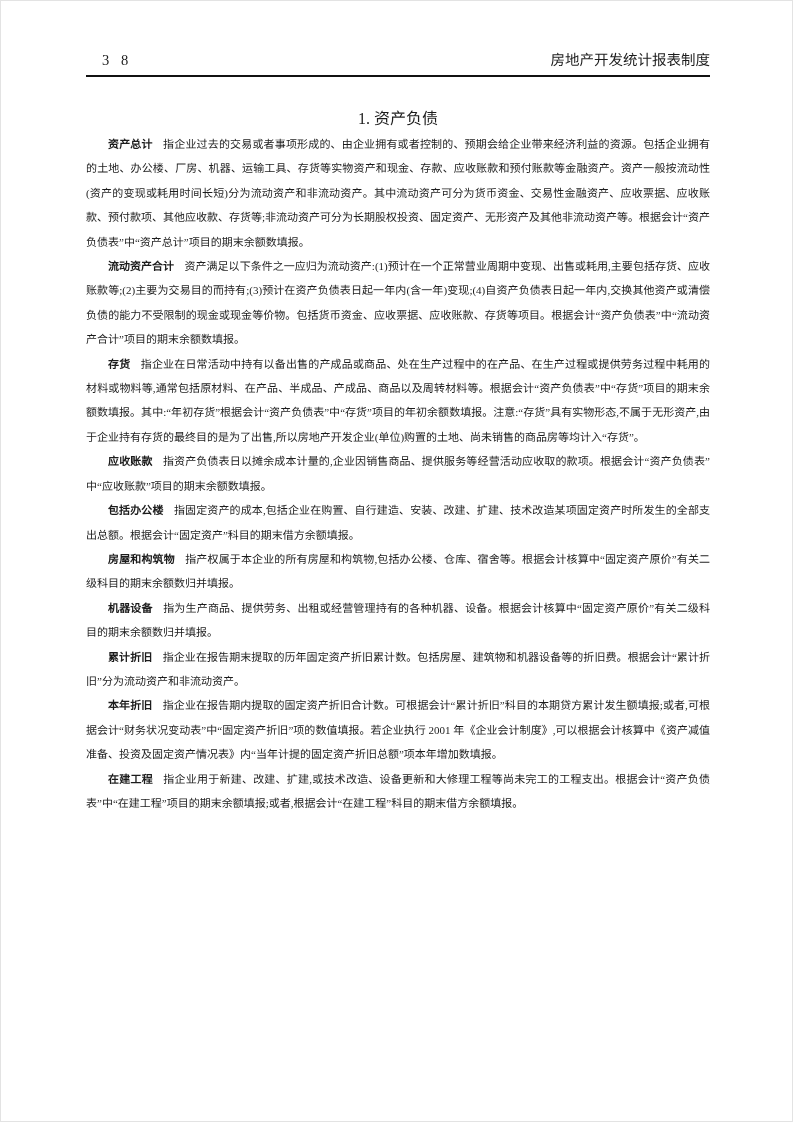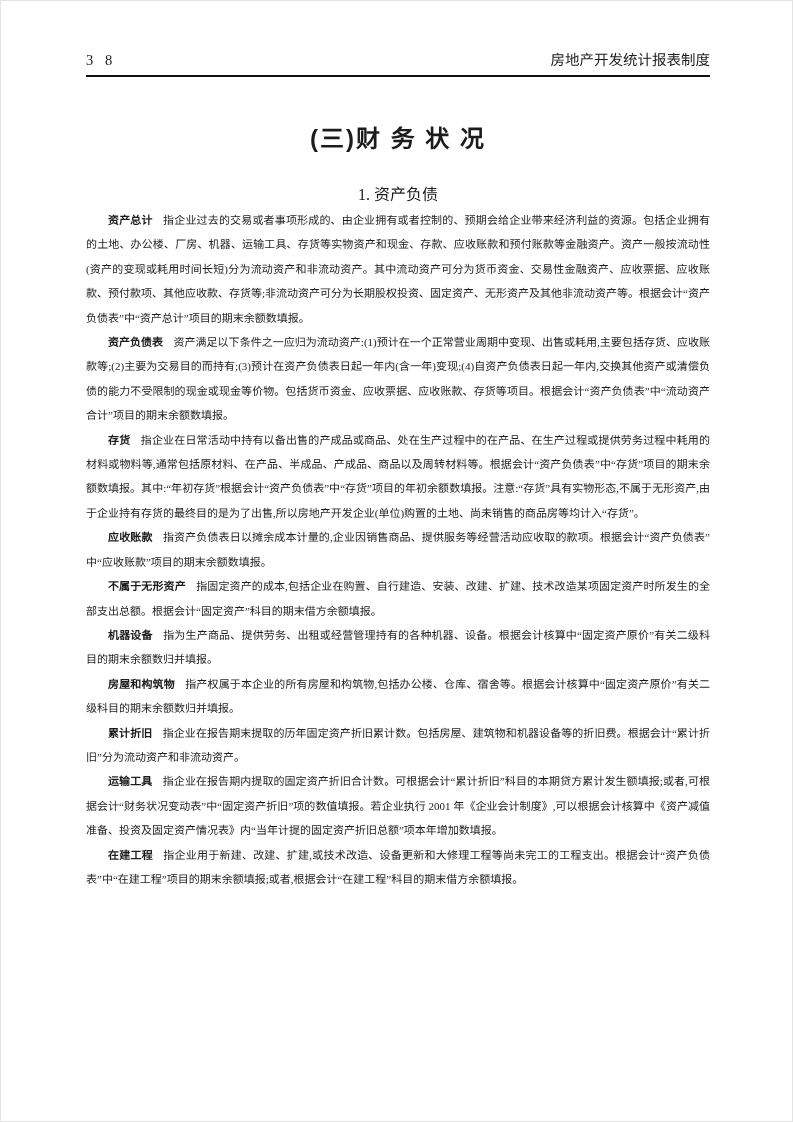--- a/index.html
+++ b/index.html
@@ -20,21 +20,21 @@
     overflow: hidden;
   }
   .running-header {
     position: relative;
     height: 20px;
     font-size: 14.5px;
     line-height: 20px;
   }
   .page-num {
     position: absolute;
-    left: 0;
+    left: 16px;
     top: 0;
     letter-spacing: 4px;
     font-family: "Liberation Serif", "DejaVu Serif", serif;
   }
   .header-title {
     display: block;
     text-align: right;
   }
   .header-rule {
     height: 0;
@@ -79,39 +79,38 @@
 
 <div class="page">
 
   <div class="running-header">
     <span class="page-num">3 8</span>
     <span class="header-title">房地产开发统计报表制度</span>
   </div>
 
   <div class="header-rule"></div>
 
-  <h1 class="section-title">(三)财 务 状 况</h1>
 
   <h2 class="subsection-title">1. 资产负债</h2>
 
   <div class="doc-body" id="paragraphs">
   <p class="para"><b class="term">资产总计</b><span class="def">指企业过去的交易或者事项形成的、由企业拥有或者控制的、预期会给企业带来经济利益的资源。包括企业拥有的土地、办公楼、厂房、机器、运输工具、存货等实物资产和现金、存款、应收账款和预付账款等金融资产。资产一般按流动性(资产的变现或耗用时间长短)分为流动资产和非流动资产。其中流动资产可分为货币资金、交易性金融资产、应收票据、应收账款、预付款项、其他应收款、存货等;非流动资产可分为长期股权投资、固定资产、无形资产及其他非流动资产等。根据会计“资产负债表”中“资产总计”项目的期末余额数填报。</span></p>
 
-  <p class="para"><b class="term">资产负债表</b><span class="def">资产满足以下条件之一应归为流动资产:(1)预计在一个正常营业周期中变现、出售或耗用,主要包括存货、应收账款等;(2)主要为交易目的而持有;(3)预计在资产负债表日起一年内(含一年)变现;(4)自资产负债表日起一年内,交换其他资产或清偿负债的能力不受限制的现金或现金等价物。包括货币资金、应收票据、应收账款、存货等项目。根据会计“资产负债表”中“流动资产合计”项目的期末余额数填报。</span></p>
+  <p class="para"><b class="term">流动资产合计</b><span class="def">资产满足以下条件之一应归为流动资产:(1)预计在一个正常营业周期中变现、出售或耗用,主要包括存货、应收账款等;(2)主要为交易目的而持有;(3)预计在资产负债表日起一年内(含一年)变现;(4)自资产负债表日起一年内,交换其他资产或清偿负债的能力不受限制的现金或现金等价物。包括货币资金、应收票据、应收账款、存货等项目。根据会计“资产负债表”中“流动资产合计”项目的期末余额数填报。</span></p>
 
   <p class="para"><b class="term">存货</b><span class="def">指企业在日常活动中持有以备出售的产成品或商品、处在生产过程中的在产品、在生产过程或提供劳务过程中耗用的材料或物料等,通常包括原材料、在产品、半成品、产成品、商品以及周转材料等。根据会计“资产负债表”中“存货”项目的期末余额数填报。其中:“年初存货”根据会计“资产负债表”中“存货”项目的年初余额数填报。注意:“存货”具有实物形态,不属于无形资产,由于企业持有存货的最终目的是为了出售,所以房地产开发企业(单位)购置的土地、尚未销售的商品房等均计入“存货”。</span></p>
 
   <p class="para"><b class="term">应收账款</b><span class="def">指资产负债表日以摊余成本计量的,企业因销售商品、提供服务等经营活动应收取的款项。根据会计“资产负债表”中“应收账款”项目的期末余额数填报。</span></p>
 
-  <p class="para"><b class="term">不属于无形资产</b><span class="def">指固定资产的成本,包括企业在购置、自行建造、安装、改建、扩建、技术改造某项固定资产时所发生的全部支出总额。根据会计“固定资产”科目的期末借方余额填报。</span></p>
+  <p class="para"><b class="term">包括办公楼</b><span class="def">指固定资产的成本,包括企业在购置、自行建造、安装、改建、扩建、技术改造某项固定资产时所发生的全部支出总额。根据会计“固定资产”科目的期末借方余额填报。</span></p>
+
+  <p class="para"><b class="term">房屋和构筑物</b><span class="def">指产权属于本企业的所有房屋和构筑物,包括办公楼、仓库、宿舍等。根据会计核算中“固定资产原价”有关二级科目的期末余额数归并填报。</span></p>
 
   <p class="para"><b class="term">机器设备</b><span class="def">指为生产商品、提供劳务、出租或经营管理持有的各种机器、设备。根据会计核算中“固定资产原价”有关二级科目的期末余额数归并填报。</span></p>
 
-  <p class="para"><b class="term">房屋和构筑物</b><span class="def">指产权属于本企业的所有房屋和构筑物,包括办公楼、仓库、宿舍等。根据会计核算中“固定资产原价”有关二级科目的期末余额数归并填报。</span></p>
-
   <p class="para"><b class="term">累计折旧</b><span class="def">指企业在报告期末提取的历年固定资产折旧累计数。包括房屋、建筑物和机器设备等的折旧费。根据会计“累计折旧”分为流动资产和非流动资产。</span></p>
 
-  <p class="para"><b class="term">运输工具</b><span class="def">指企业在报告期内提取的固定资产折旧合计数。可根据会计“累计折旧”科目的本期贷方累计发生额填报;或者,可根据会计“财务状况变动表”中“固定资产折旧”项的数值填报。若企业执行 2001 年《企业会计制度》,可以根据会计核算中《资产减值准备、投资及固定资产情况表》内“当年计提的固定资产折旧总额”项本年增加数填报。</span></p>
+  <p class="para"><b class="term">本年折旧</b><span class="def">指企业在报告期内提取的固定资产折旧合计数。可根据会计“累计折旧”科目的本期贷方累计发生额填报;或者,可根据会计“财务状况变动表”中“固定资产折旧”项的数值填报。若企业执行 2001 年《企业会计制度》,可以根据会计核算中《资产减值准备、投资及固定资产情况表》内“当年计提的固定资产折旧总额”项本年增加数填报。</span></p>
 
   <p class="para"><b class="term">在建工程</b><span class="def">指企业用于新建、改建、扩建,或技术改造、设备更新和大修理工程等尚未完工的工程支出。根据会计“资产负债表”中“在建工程”项目的期末余额填报;或者,根据会计“在建工程”科目的期末借方余额填报。</span></p>
 </div>
 
 </div>
 
 </body></html>

